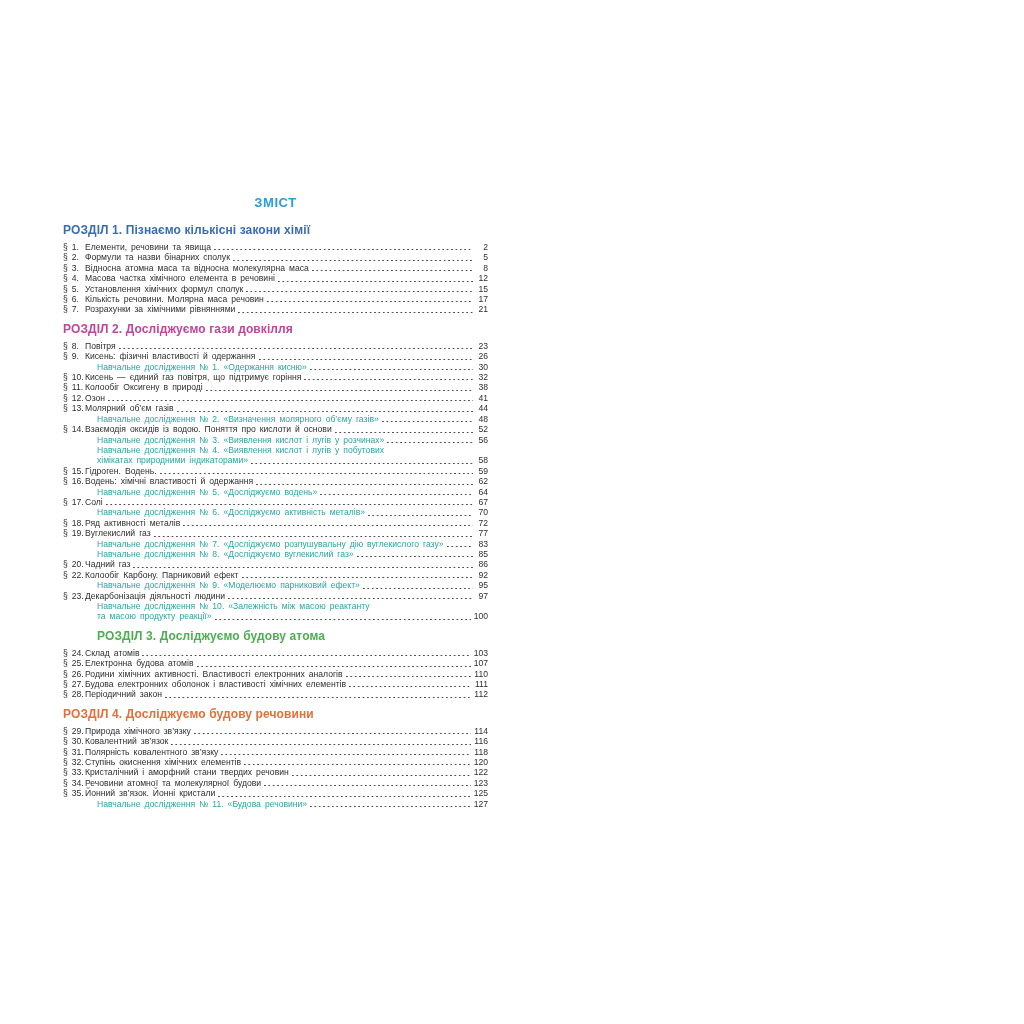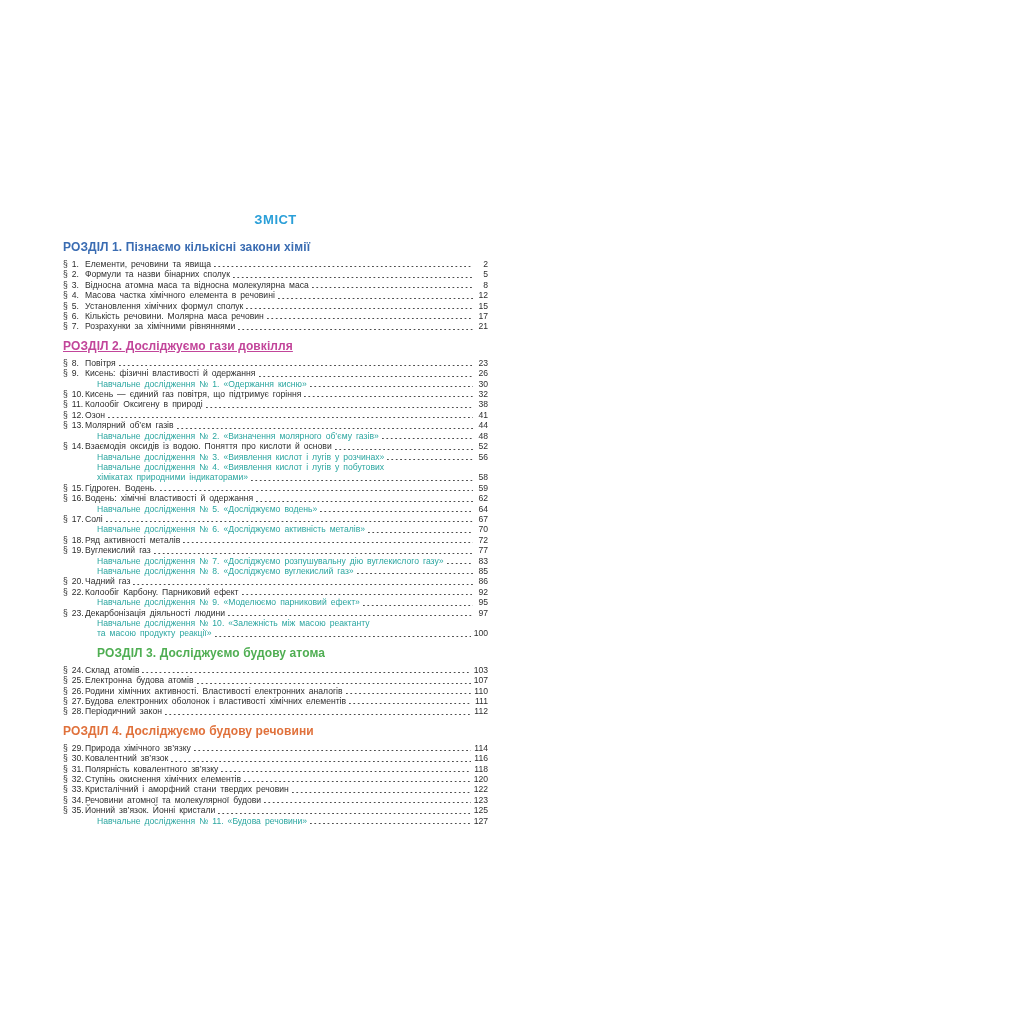--- a/index.html
+++ b/index.html
@@ -7,21 +7,21 @@
     position: relative;
     width: 1024px;
     height: 1024px;
     background: #ffffff;
     font-family: "Liberation Sans", sans-serif;
     overflow: hidden;
   }
   .toc {
     position: absolute;
     left: 63px;
-    top: 212px;
+    top: 195px;
     width: 425px;
   }
   .toc-title {
     font-size: 13px;
     font-weight: bold;
     text-align: center;
     margin: 0 0 13px 0;
     letter-spacing: 0.6px;
   }
   .section-title {
@@ -112,21 +112,21 @@
             <span class="pagenum">17</span>
           </div>
           <div class="row">
             <span class="num">§ 7.</span>
             <span class="text">Розрахунки за хімічними рівняннями</span>
             <span class="dots"></span>
             <span class="pagenum">21</span>
           </div>
         </div>
         <div class="section">
-          <div class="section-title" style="color: rgb(194, 69, 154); text-decoration: underline;">РОЗДІЛ 2. Досліджуємо гази довкілля</div>
+          <div class="section-title" style="color: rgb(194, 69, 154);">РОЗДІЛ 2. Досліджуємо гази довкілля</div>
           <div class="row">
             <span class="num">§ 8.</span>
             <span class="text">Повітря</span>
             <span class="dots"></span>
             <span class="pagenum">23</span>
           </div>
           <div class="row">
             <span class="num">§ 9.</span>
             <span class="text">Кисень: фізичні властивості й одержання</span>
             <span class="dots"></span>

